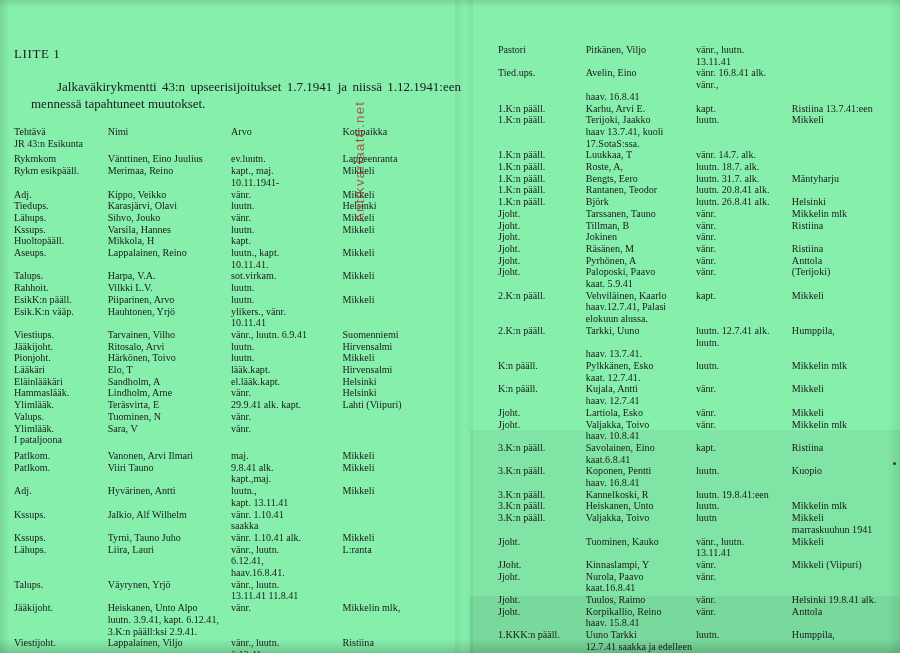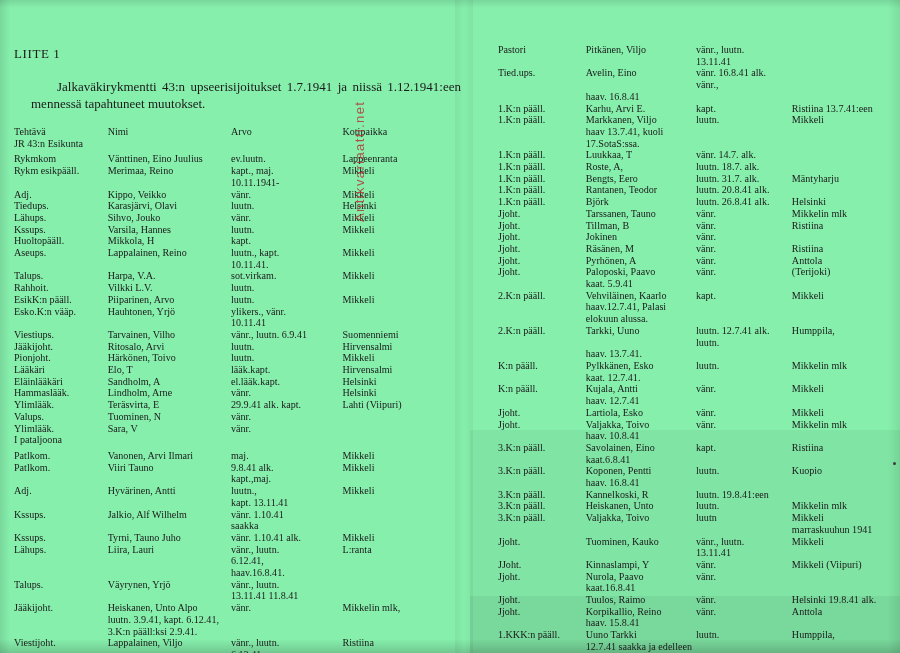--- a/index.html
+++ b/index.html
@@ -242,21 +242,21 @@
             <td class="c-grade">luutn.</td>
             <td class="c-place"></td>
           </tr>
           <tr>
             <td class="c-rank">EsikK:n pääll.</td>
             <td class="c-name">Piiparinen, Arvo</td>
             <td class="c-grade">luutn.</td>
             <td class="c-place">Mikkeli</td>
           </tr>
           <tr>
-            <td class="c-rank">Esko.K:n vääp.</td>
+            <td class="c-rank">Esik.K:n vääp.</td>
             <td class="c-name">Hauhtonen, Yrjö</td>
             <td class="c-grade">ylikers., vänr.
 10.11.41</td>
             <td class="c-place"></td>
           </tr>
           <tr>
             <td class="c-rank">Viestiups.</td>
             <td class="c-name">Tarvainen, Vilho</td>
             <td class="c-grade">vänr., luutn. 6.9.41</td>
             <td class="c-place">Suomenniemi</td>
@@ -417,21 +417,21 @@
             <td class="c-place"></td>
           </tr>
           <tr>
             <td class="c-rank">1.K:n pääll.</td>
             <td class="c-name">Karhu, Arvi E.</td>
             <td class="c-grade">kapt.</td>
             <td class="c-place">Ristiina 13.7.41:een</td>
           </tr>
           <tr>
             <td class="c-rank">1.K:n pääll.</td>
-            <td class="c-name">Markkanen, Viljo</td>
+            <td class="c-name">Terijoki, Jaakko</td>
             <td class="c-grade">luutn.</td>
             <td class="c-place">Mikkeli</td>
           </tr>
           <tr>
             <td class="c-rank"></td>
             <td class="c-name">haav 13.7.41, kuoli 17.SotaS:ssa.</td>
             <td class="c-grade"></td>
             <td class="c-place"></td>
           </tr>
           <tr>

